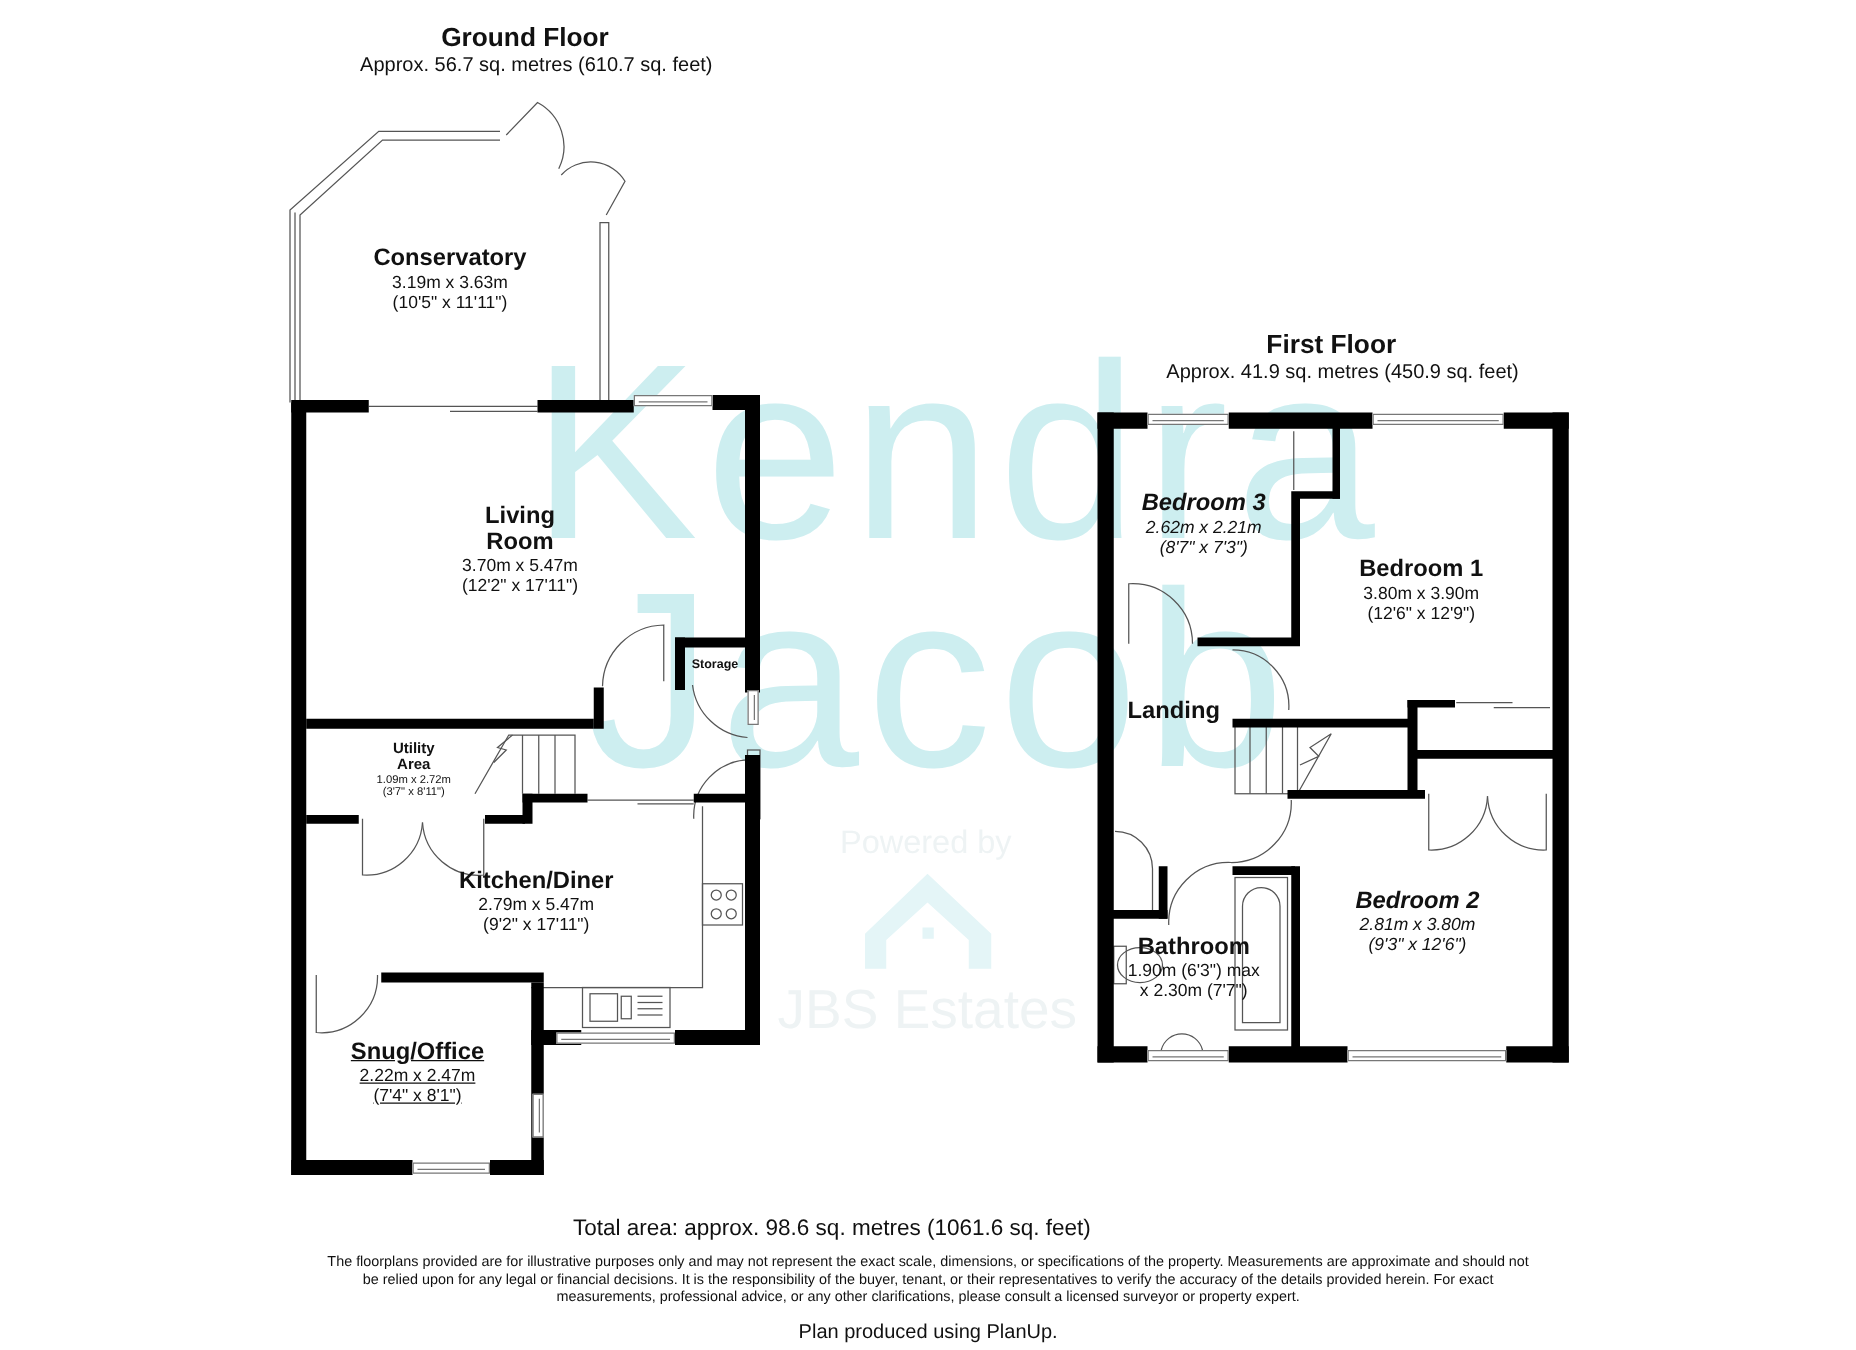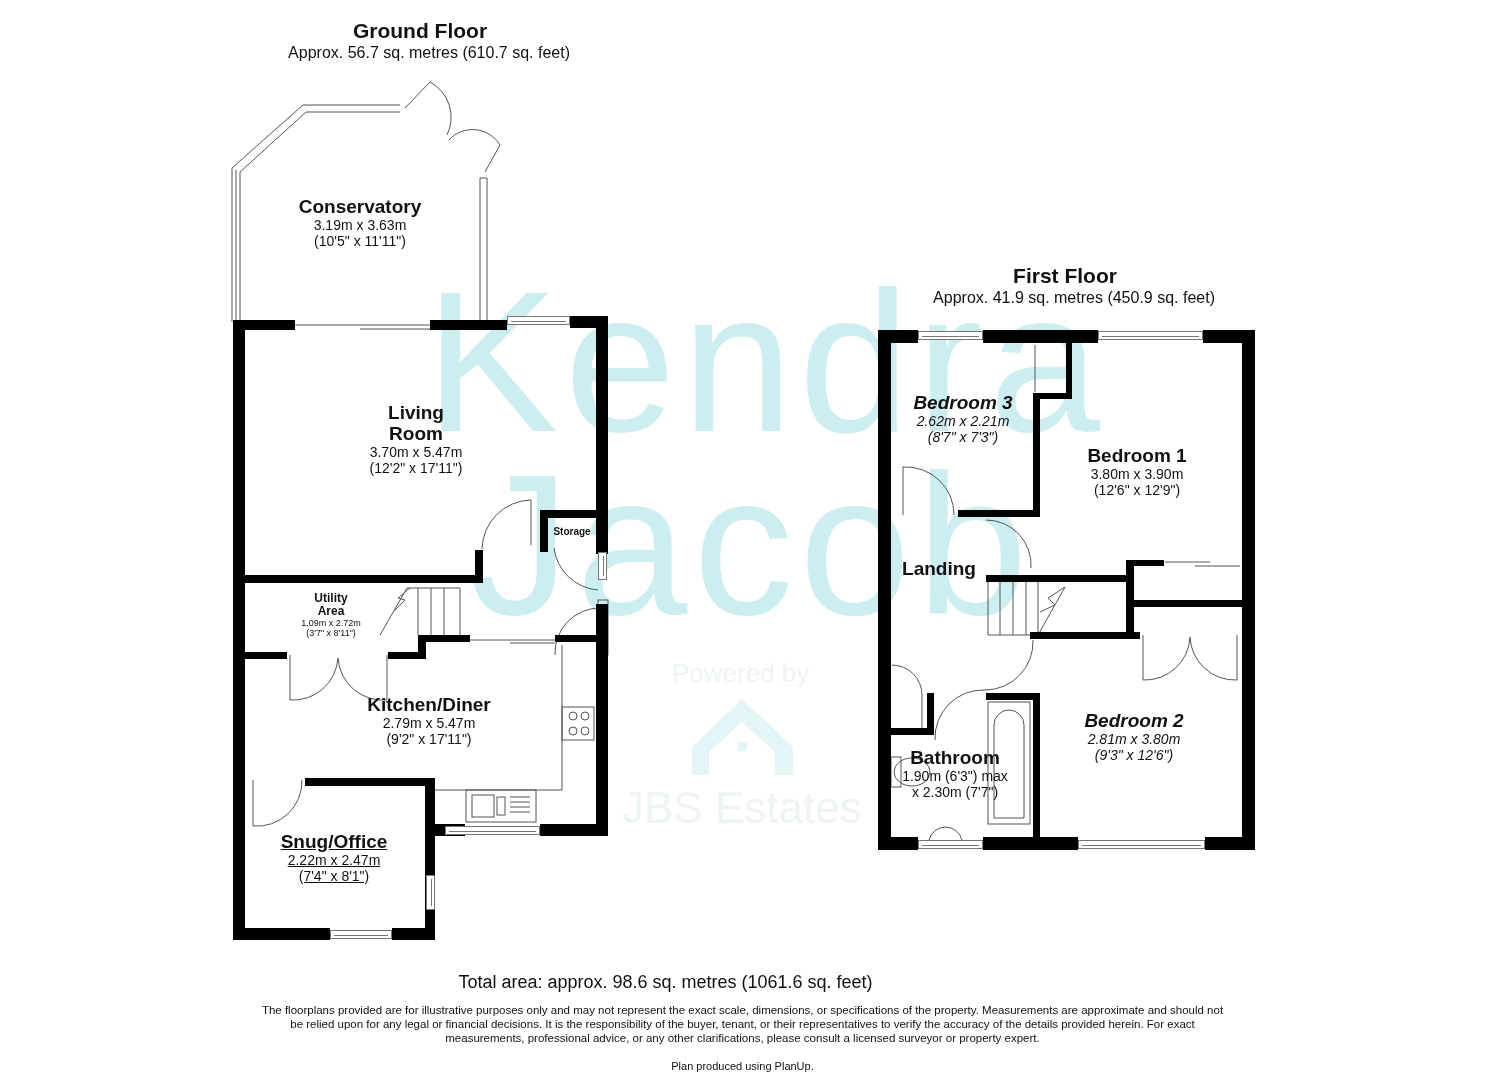--- a/index.html
+++ b/index.html
@@ -16,21 +16,21 @@
   .storage .room-name { font-size:10px; }
   .wall { position:absolute; background:#000; }
   .win { position:absolute; background:#fff; border:1px solid #777; box-sizing:border-box; }
   .win.h::after { content:""; position:absolute; left:3px; right:3px; top:50%; border-top:1px solid #777; }
   .win.v::after { content:""; position:absolute; top:3px; bottom:3px; left:50%; border-left:1px solid #777; }
   .watermark { position:absolute; color:#cdeef0; font-size:200px; line-height:200px; letter-spacing:6px; z-index:0; }
   .watermark2 { position:absolute; color:#eef3f4; z-index:0; }
   .layer { z-index:2; }
   .total { position:absolute; left:0; width:1331px; top:972px; text-align:center; font-size:18px; line-height:20px; }
   .disclaimer { position:absolute; left:255px; width:975px; top:1003px; text-align:center; font-size:11.5px; line-height:14px; }
-  .produced { position:absolute; left:0; width:1485px; top:1059px; text-align:center; font-size:11px; line-height:14px; }
+  .produced { position:absolute; left:0; width:1485px; top:1059px; text-align:center; font-size:16px; line-height:14px; }
   svg.lines { position:absolute; left:0; top:0; z-index:1; }
 </style>
 </head>
 <body>
 
 <div class="watermark" style="left:425px; top:262px;">Kendra</div>
 <div class="watermark" style="left:470px; top:445px;">Jacob</div>
 <div class="watermark2" style="left:672px; top:658px; font-size:26px;">Powered by</div>
 <svg class="abs" style="left:690px; top:697px; z-index:0;" width="105" height="80" viewBox="0 0 105 80">
   <path d="M52 2 L103 50 L103 78 L85 78 L85 55 L52 25 L19 55 L19 78 L2 78 L2 50 Z" fill="#e4f5f7"></path>

